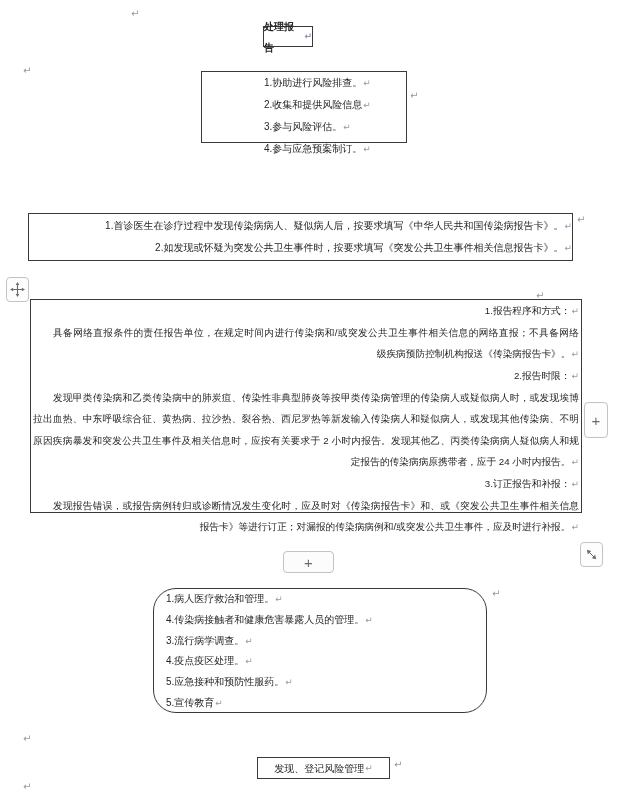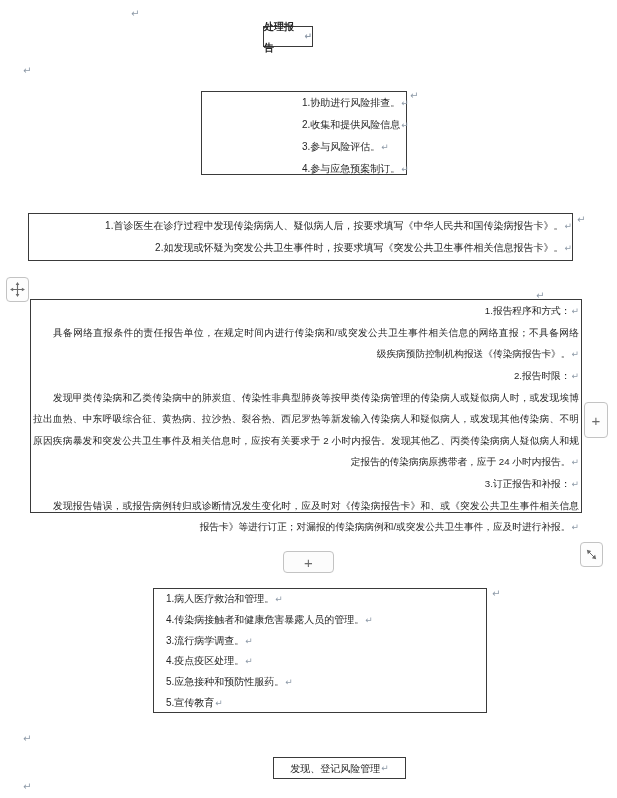--- a/index.html
+++ b/index.html
@@ -16,25 +16,25 @@
     font-size:10px;line-height:21px;box-sizing:border-box;
   }
   .tline{white-space:nowrap;}
   .tline.c{text-align:right;}
   .tline.j{text-align:justify;text-align-last:justify;}
   .tline.ind{padding-left:20px;}
   .tline.duty{padding-left:62px;text-align:left;}
   .tline.mng{text-align:left;}
 
   #title-box{left:263px;top:26px;width:50px;height:21px;display:flex;align-items:center;justify-content:center;font-weight:bold;}
-  #duty-box{left:201px;top:91px;width:206px;height:84px;line-height:21px;padding-left:38px;}
+  #duty-box{left:201px;top:71px;width:206px;height:72px;line-height:21px;}
   #card-box{left:28px;top:213px;width:545px;height:48px;line-height:22px;padding-top:1px;}
   #proc-box{left:30px;top:299px;width:552px;height:214px;line-height:21.1px;font-size:9.7px;padding:0 2px;}
-  #mng-box{left:153px;top:588px;width:334px;height:125px;line-height:20.8px;padding-left:12px;}
-  #bottom-box{left:257px;top:757px;width:133px;height:22px;display:flex;align-items:center;justify-content:center;margin-left:16px;}
+  #mng-box{left:153px;top:588px;width:334px;height:125px;line-height:20.8px;padding-left:12px;border-radius:23px;}
+  #bottom-box{left:257px;top:757px;width:133px;height:22px;display:flex;align-items:center;justify-content:center;}
 
   
   .pc{color:#8e9aa8;font-size:9px;margin-left:1px;}
   .pcabs{position:absolute;color:#8e9aa8;font-size:10px;line-height:10px;}
   .p1{left:131px;top:9px;}
   .p2{left:23px;top:66px;}
   .p3{left:410px;top:91px;}
   .p4{left:577px;top:215px;}
   .p5{left:536px;top:291px;}
   .p6{left:492px;top:589px;}

